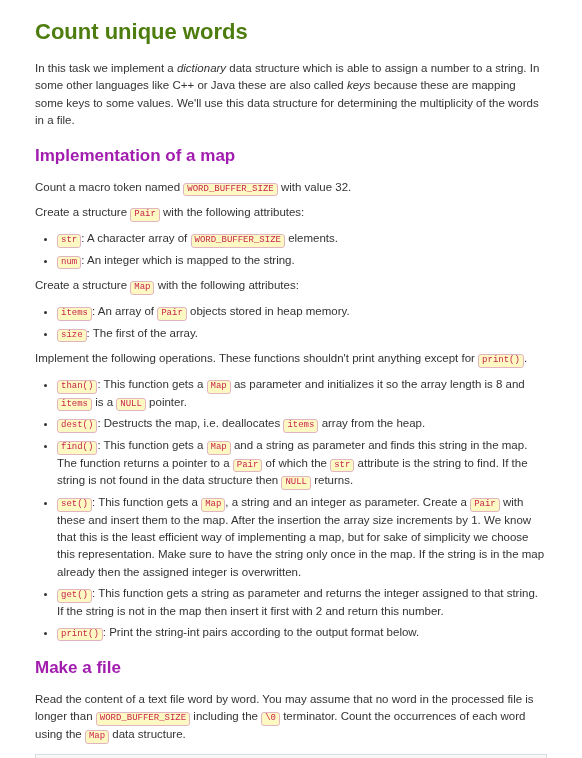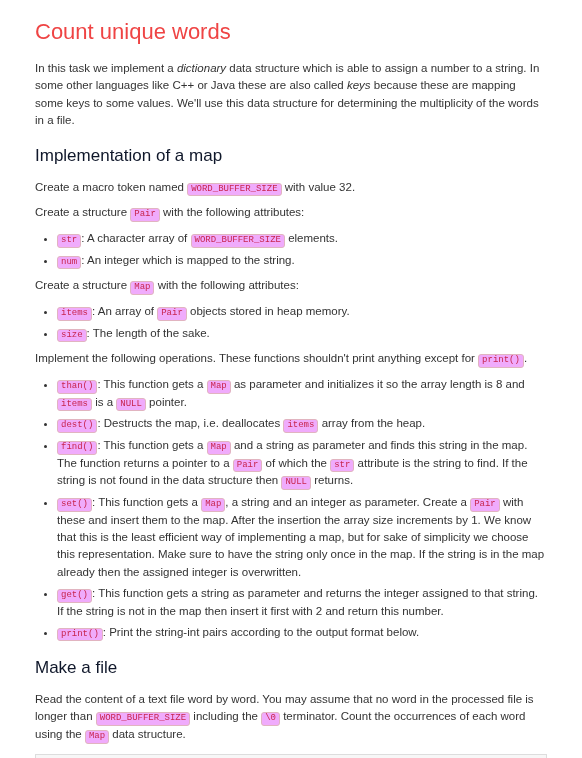--- a/index.html
+++ b/index.html
@@ -8,36 +8,36 @@
   padding: 15px 35px;
   font-family: -apple-system, BlinkMacSystemFont, "Segoe UI", Helvetica, Arial, sans-serif;
   font-size: 12px;
   line-height: 1.5;
   color: #333;
   background: #fff;
   width: 582px;
 }
 h1 {
   font-size: 22px;
-  font-weight: 400;
-  color: #ef4444;
+  font-weight: 700;
+  color: #4d7c0f;
   margin: 0 0 12px 0;
 }
 h2 {
   font-size: 17px;
-  font-weight: 400;
-  color: #0f172a;
+  font-weight: 700;
+  color: #a21caf;
   margin: 14px 0 10px 0;
 }
 p { margin: 8px 0; font-size: 11.5px; color: #333; }
 ul { margin: 0 0; padding-left: 22px; }
 li { margin: 4px 0; font-size: 11.5px; color: #333; }
 .code {
   display: inline-block;
-  background: #f0abfc;
+  background: #fef9c3;
   color: #c7254e;
   border: 1px solid #e1b4c0;
   border-radius: 3px;
   padding: 0 3px;
   font-family: "Courier New", monospace;
   font-size: 9px;
   line-height: 1.3;
   vertical-align: baseline;
 }
 pre.block {
@@ -59,21 +59,21 @@
 
 <h1>Count unique words</h1>
 
 <p>
   <span>In this task we implement a </span><em>dictionary</em><span> data structure which is able to assign a number to a string. In some other languages like C++ or Java these are also called </span><em>keys</em><span> because these are mapping some keys to some values. We'll use this data structure for determining the multiplicity of the words in a file.</span>
 </p>
 
 <h2>Implementation of a map</h2>
 
 <p>
-  <span>Create a macro token named </span><span class="code">WORD_BUFFER_SIZE</span><span> with value 32.</span>
+  <span>Count a macro token named </span><span class="code">WORD_BUFFER_SIZE</span><span> with value 32.</span>
 </p>
 
 <p>
   <span>Create a structure </span><span class="code">Pair</span><span> with the following attributes:</span>
 </p>
 
 <ul>
   <li>
     <span class="code">str</span><span>: A character array of </span><span class="code">WORD_BUFFER_SIZE</span><span> elements.</span>
   </li>
@@ -84,21 +84,21 @@
 
 <p>
   <span>Create a structure </span><span class="code">Map</span><span> with the following attributes:</span>
 </p>
 
 <ul>
   <li>
     <span class="code">items</span><span>: An array of </span><span class="code">Pair</span><span> objects stored in heap memory.</span>
   </li>
   <li>
-    <span class="code">size</span><span>: The length of the sake.</span>
+    <span class="code">size</span><span>: The first of the array.</span>
   </li>
 </ul>
 
 <p>
   <span>Implement the following operations. These functions shouldn't print anything except for </span><span class="code">print()</span><span>.</span>
 </p>
 
 <ul>
   <li>
     <span class="code">than()</span><span>: This function gets a </span><span class="code">Map</span><span> as parameter and initializes it so the array length is 8 and </span><span class="code">items</span><span> is a </span><span class="code">NULL</span><span> pointer.</span>

